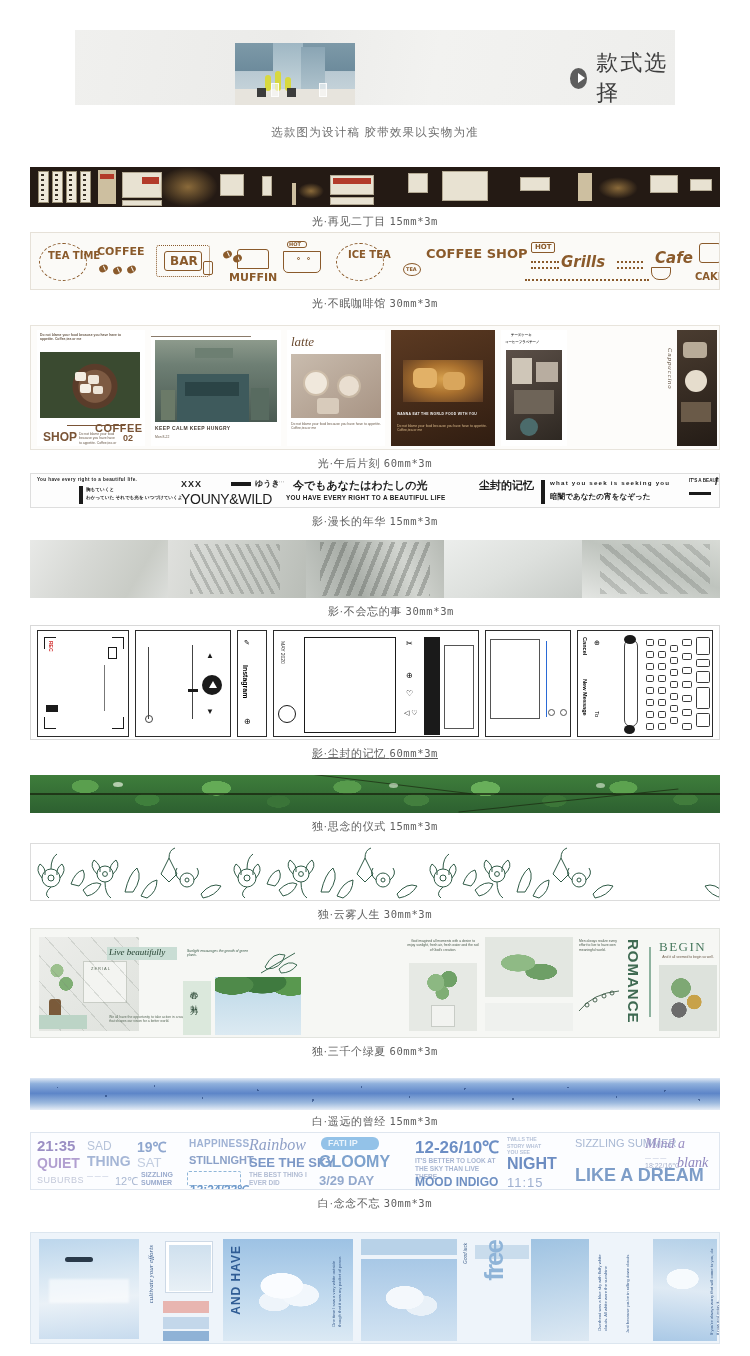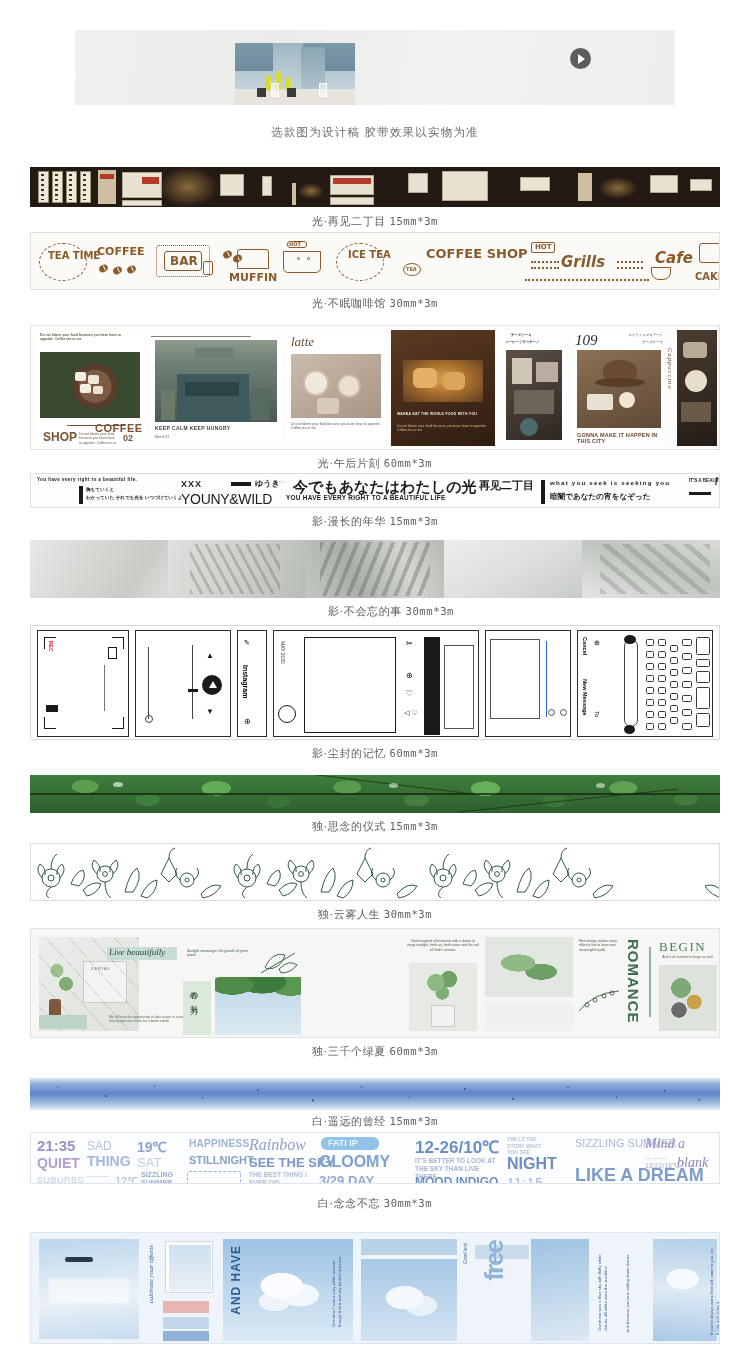--- a/index.html
+++ b/index.html
@@ -151,21 +151,21 @@
   
   .t8 { top:843px; height:58px; background:#fff; border:1px solid #dcdcdc; }
 
   
   .t9 { top:928px; height:110px; background:#f6f7f4; border:1px solid #e2e4df; }
 
   
   .t10 { top:1078px; height:32px; }
 
   
-  .t11 { top:1132px; height:52px; background:#fcfdff; border:1px solid #dfe6ef; }
+  .t11 { top:1132px; height:58px; background:#fcfdff; border:1px solid #dfe6ef; }
   .bt { position:absolute; white-space:nowrap; }
 
   
   .t12 { top:1232px; height:112px; background:#eef4fa; border:1px solid #dce6ef; }
 </style>
 </head>
 <body>
 
 <div class="banner">
   <div class="banner-photo">
@@ -175,20 +175,21 @@
     <div class="bp-plant" style="left:30px;height:16px;"></div>
     <div class="bp-plant" style="left:40px;height:20px;"></div>
     <div class="bp-plant" style="left:50px;height:14px;"></div>
     <div class="bp-pot" style="left:22px;"></div>
     <div class="bp-vase" style="left:36px;"></div>
     <div class="bp-pot" style="left:52px;"></div>
     <div class="bp-vase" style="left:84px;"></div>
   </div>
   <div class="banner-cta">
     <span class="play-btn"></span>
+    <span class="cta-text">款式选择</span>
   </div>
 </div>
 
 <div class="sub-note">选款图为设计稿 胶带效果以实物为准</div>
 
 <div class="tape t1">
   <div class="vsign" style="left:8px;">
       <div class="vline"></div>
     </div>
   <div class="vsign" style="left:22px;">
@@ -325,33 +326,20 @@
     <div class="tiny" style="position:absolute;left:4px;top:10px;color:#3a3a3a;font-weight:bold;">コーヒーフラペチーノ</div>
     <div class="card" style="left:5px;top:20px;width:56px;height:90px;
          background:linear-gradient(150deg,#5c5048,#2e2822);">
       <div style="position:absolute;left:6px;top:8px;width:20px;height:26px;background:#cfc6b8;"></div>
       <div style="position:absolute;left:30px;top:12px;width:22px;height:20px;background:#b8ada0;"></div>
       <div style="position:absolute;left:8px;top:40px;width:40px;height:24px;background:#6e6458;"></div>
       <div style="position:absolute;left:14px;top:68px;width:18px;height:18px;border-radius:50%;background:#4b6b6b;"></div>
     </div>
   </div>
 
-  <div class="card" style="left:542px;top:4px;width:92px;height:116px;background:#fff;">
-    <div style="position:absolute;left:2px;top:2px;font-size:15px;font-style:italic;color:#2e2a24;font-family:'Liberation Serif',serif;">109</div>
-    <div class="tiny" style="position:absolute;left:40px;top:3px;text-align:right;width:50px;color:#3a3a3a;">キャラメルマキアート</div>
-    <div class="tiny" style="position:absolute;left:40px;top:10px;text-align:right;width:50px;color:#3a3a3a;">チーズケーキ</div>
-    <div class="card" style="left:4px;top:20px;width:84px;height:78px;
-         background:linear-gradient(160deg,#8a7156,#5f4a36);">
-      <div style="position:absolute;left:26px;top:10px;width:34px;height:22px;border-radius:50% 50% 40% 40%;background:#6a4a30;"></div>
-      <div style="position:absolute;left:18px;top:28px;width:50px;height:9px;border-radius:50%;background:#5a3d26;"></div>
-      <div style="position:absolute;left:10px;top:44px;width:26px;height:16px;background:#e8e2d4;border-radius:2px;"></div>
-      <div style="position:absolute;left:42px;top:42px;width:16px;height:16px;border-radius:50%;background:#f0e6d2;"></div>
-    </div>
-    <div style="position:absolute;left:4px;top:102px;font-size:5.5px;font-weight:bold;color:#6a4630;letter-spacing:.2px;">GONNA MAKE IT HAPPEN IN THIS CITY</div>
-  </div>
 
   <div style="position:absolute;left:636px;top:22px;font-size:6px;color:#6a5a4a;
        writing-mode:vertical-rl;letter-spacing:1px;font-style:italic;">Cappuccino</div>
 
   <div class="card" style="left:646px;top:4px;width:40px;height:116px;
        background:linear-gradient(160deg,#4a3c30,#241c16);">
     <div style="position:absolute;left:6px;top:12px;width:24px;height:16px;border-radius:4px;background:#b8ab98;"></div>
     <div style="position:absolute;left:8px;top:40px;width:22px;height:22px;border-radius:50%;background:#e6ddcd;"></div>
     <div style="position:absolute;left:4px;top:72px;width:30px;height:20px;background:#6a5a48;"></div>
   </div>
@@ -364,24 +352,24 @@
 <div class="tape t4">
   <div class="t4s" style="left:6px;top:3px;font-size:4.6px;font-weight:bold;letter-spacing:.4px;">You have every right to a beautiful life.</div>
   <div class="t4s" style="left:6px;top:13px;font-size:16px;font-weight:bold;margin-top:40px;">ひかり</div>
   <div class="blk" style="left:48px;top:12px;width:4px;height:18px;"></div>
   <div class="t4s" style="left:55px;top:13px;font-size:4.6px;font-weight:bold;">胸もていくと</div>
   <div class="t4s" style="left:55px;top:21px;font-size:4.6px;font-weight:bold;">わかっていた それでも光を いつづけていくよ</div>
   <div class="t4s" style="left:150px;top:5px;font-size:9px;font-weight:bold;letter-spacing:1px;">XXX</div>
   <div class="blk" style="left:200px;top:8px;width:20px;height:4px;"></div>
   <div class="t4s" style="left:224px;top:4px;font-size:8px;font-weight:bold;">ゆうき</div>
   <div class="t4s" style="left:248px;top:5px;font-size:4px;letter-spacing:1px;">:::</div>
-  <div class="t4s" style="left:262px;top:4px;font-size:15px;font-weight:bold;">今でもあなたはわたしの光</div>
+  <div class="t4s" style="left:262px;top:4px;font-size:11px;font-weight:bold;">今でもあなたはわたしの光</div>
   <div class="t4s" style="left:150px;top:17px;font-size:14px;letter-spacing:-.3px;">YOUNY&amp;WILD</div>
   <div class="t4s" style="left:255px;top:20px;font-size:6.4px;font-weight:bold;letter-spacing:.3px;">YOU HAVE EVERY RIGHT TO A BEAUTIFUL LIFE</div>
-  <div class="t4s" style="left:448px;top:4px;font-size:11px;font-weight:bold;">再见二丁目</div>
+  <div class="t4s" style="left:448px;top:4px;font-size:11px;font-weight:bold;">尘封的记忆</div>
   <div class="blk" style="left:510px;top:6px;width:4px;height:24px;"></div>
   <div class="t4s" style="left:519px;top:5px;font-size:6.2px;letter-spacing:1.2px;font-weight:bold;">what you seek is seeking you</div>
   <div class="t4s" style="left:519px;top:18px;font-size:7.6px;font-weight:bold;">暗闇であなたの宵をなぞった</div>
   <div class="t4s" style="left:658px;top:4px;font-size:4.6px;font-weight:bold;">IT'S A BEAUTIFUL DAY</div>
   <div class="t4s" style="left:684px;top:2px;font-size:10px;font-weight:bold;letter-spacing:1px;">////</div>
   <div class="blk" style="left:658px;top:18px;width:22px;height:3px;"></div>
 </div>
 <div class="caption" style="top:514px;">
   <span>影·漫长的年华</span>
   <span class="sz">15mm*3m</span>
@@ -496,21 +484,21 @@
     <div class="kb" style="left:104px;top:64px;width:10px;"></div>
     <div class="kb" style="left:104px;top:78px;width:10px;"></div>
     <div class="kb" style="left:104px;top:92px;width:10px;"></div>
     <div class="kb" style="left:118px;top:6px;width:14px;height:18px;"></div>
     <div class="kb" style="left:118px;top:28px;width:14px;height:8px;"></div>
     <div class="kb" style="left:118px;top:40px;width:14px;height:12px;"></div>
     <div class="kb" style="left:118px;top:56px;width:14px;height:22px;"></div>
     <div class="kb" style="left:118px;top:82px;width:14px;height:14px;"></div>
   </div>
 </div>
-<div class="caption" style="top:746px;">
+<div class="caption" style="top:746px;text-decoration:underline;">
   <span>影·尘封的记忆</span>
   <span class="sz">60mm*3m</span>
 </div>
 
 <div class="tape t7">
   <div style="position:absolute;inset:0;
        background:
          radial-gradient(ellipse 22px 11px at 8% 30%,#5a9f4e 0 60%,transparent 62%),
          radial-gradient(ellipse 20px 10px at 17% 65%,#3f7f3c 0 60%,transparent 62%),
          radial-gradient(ellipse 24px 12px at 27% 35%,#64ab56 0 60%,transparent 62%),

